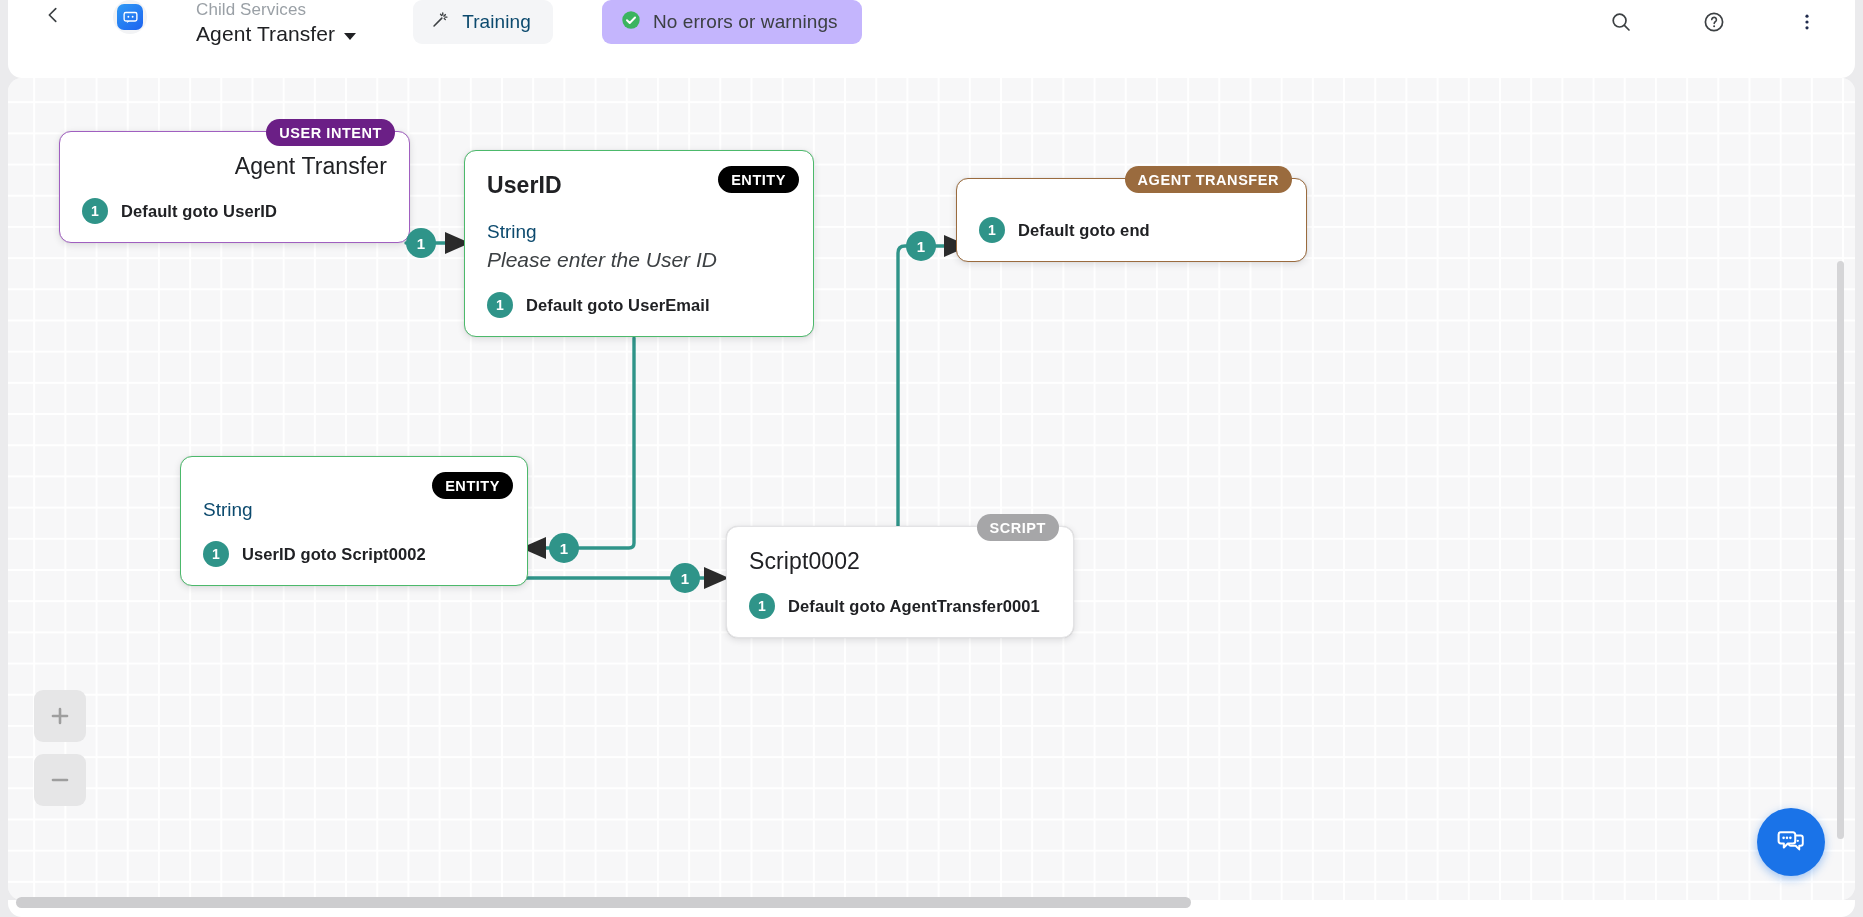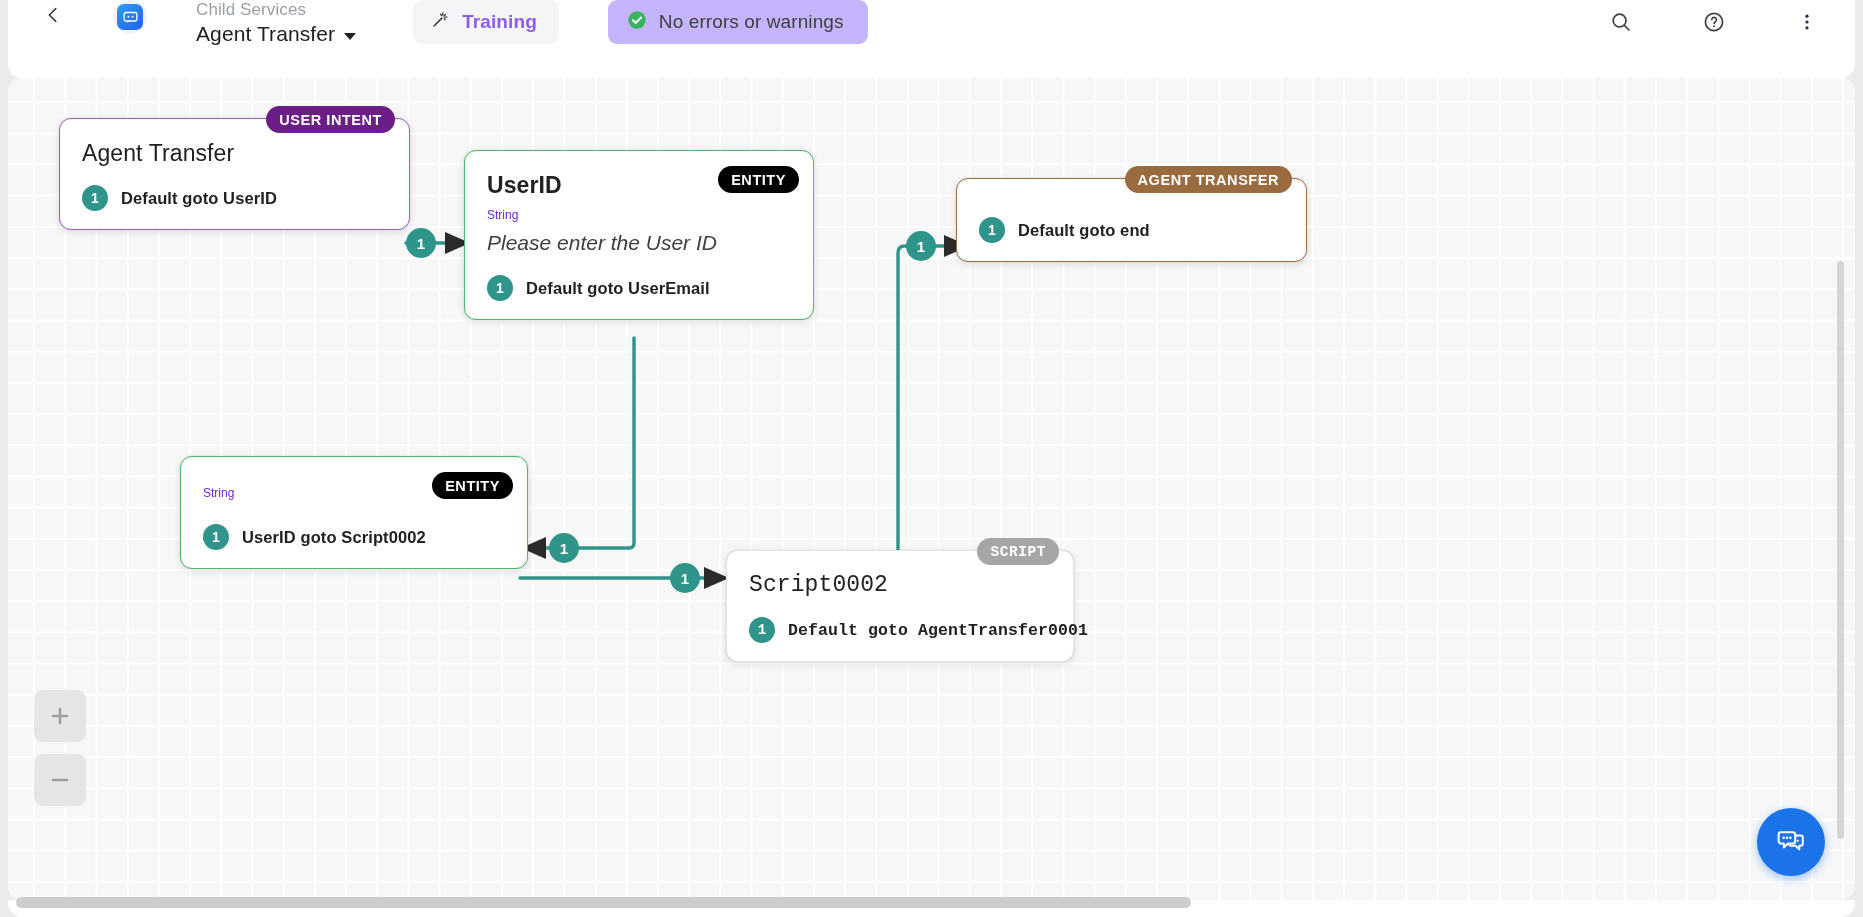--- a/index.html
+++ b/index.html
@@ -58,21 +58,21 @@
 
   .chip {
     display: flex; align-items: center; gap: 11px;
     height: 44px; border-radius: 9px;
     padding: 0 20px; background: #f4f5f7;
     cursor: pointer;
   }
   .chip.training { margin-right: 14px; padding: 0 22px 0 16px; }
   .chip.status { background: #c4b5fd; cursor: default; padding: 0 24px 0 18px; }
   .chip-label { font-size: 19px; color: #3c4043; letter-spacing: .1px; white-space: nowrap; }
-  .chip.training .chip-label { color: #8b5cf6; font-weight: 700; }
+  .chip.training .chip-label { color: #0c4a6e; font-weight: 400; }
 
   .spacer { flex: 1 1 auto; }
 
   .hicon {
     width: 44px; height: 44px; border-radius: 50%;
     display: flex; align-items: center; justify-content: center;
     cursor: pointer; margin-left: 14px;
   }
   .hicon svg { display: block; }
 
@@ -123,21 +123,21 @@
   .badge.entity { background: #000000; margin-top: 28px; }
   .badge.agent  { background: #9a6b3e; }
   .badge.script { background: #a6a6a8; }
 
   .node-title {
     font-size: 23px; font-weight: 700; color: #202124;
     letter-spacing: .1px; line-height: 28px;
   }
   .node-title.light { font-weight: 400; }
   .node-type {
-    font-size: 12px; color: #6d28d9; line-height: 26px; margin-top: 3px;
+    font-size: 19px; color: #0c4a6e; line-height: 26px; margin-top: 20px;
   }
   .node-prompt {
     font-size: 21px; color: #3c4043; font-style: italic;
     line-height: 28px; margin-top: 1px; white-space: nowrap;
   }
   .node-row {
     display: flex; align-items: center; gap: 13px; margin-top: 18px;
   }
   .row-num {
     width: 26px; height: 26px; border-radius: 50%;
@@ -302,21 +302,21 @@
         <path d="M696 489 L721 500 L696 511 Z"></path>
         <path d="M936 157 L961 168 L936 179 Z"></path>
       </g>
     </svg>
 
     <div class="pill" style="left:398px; top:150px;">1</div>
     <div class="pill" style="left:541px; top:455px;">1</div>
     <div class="pill" style="left:662px; top:485px;">1</div>
     <div class="pill" style="left:898px; top:153px;">1</div>
 
-    <div class="node intent" style="left:51px; top:40px; width:351px;">
+    <div class="node intent" style="left:51px; top:53px; width:351px;text-align:right;">
       <div class="badge intent">USER INTENT</div>
       <div class="node-title light">Agent Transfer</div>
       <div class="node-row">
         <div class="row-num">1</div>
         <div class="row-text">Default goto UserID</div>
       </div>
     </div>
 
     <div class="node entity" style="left:456px; top:72px; width:350px;">
       <div class="badge entity">ENTITY</div>
@@ -339,21 +339,21 @@
 
     <div class="node entity" style="left:172px; top:378px; width:348px;">
       <div class="badge entity">ENTITY</div>
       <div class="node-type">String</div>
       <div class="node-row">
         <div class="row-num">1</div>
         <div class="row-text">UserID goto Script0002</div>
       </div>
     </div>
 
-    <div class="node script" style="left:718px; top:472px; width:348px;font-family:Liberation Mono, monospace;">
+    <div class="node script" style="left:718px; top:448px; width:348px;">
       <div class="badge script">SCRIPT</div>
       <div class="node-title light">Script0002</div>
       <div class="node-row">
         <div class="row-num">1</div>
         <div class="row-text">Default goto AgentTransfer0001</div>
       </div>
     </div>
 
     <div class="zoom-ctl">
       <div class="zbtn">

